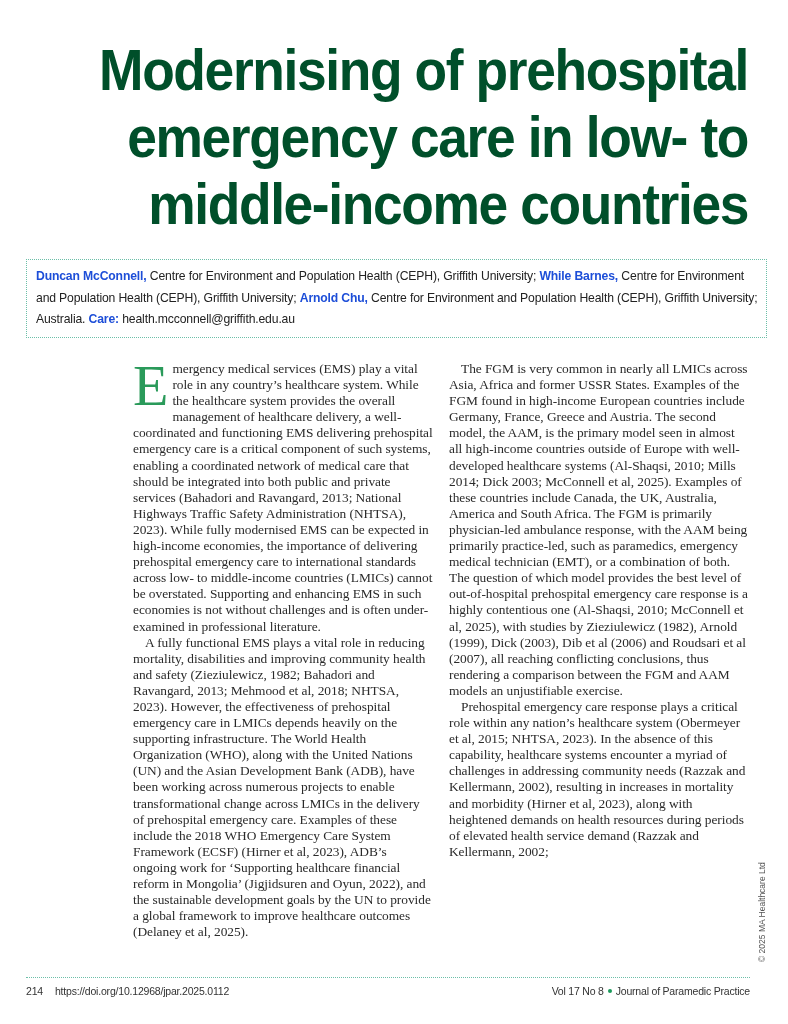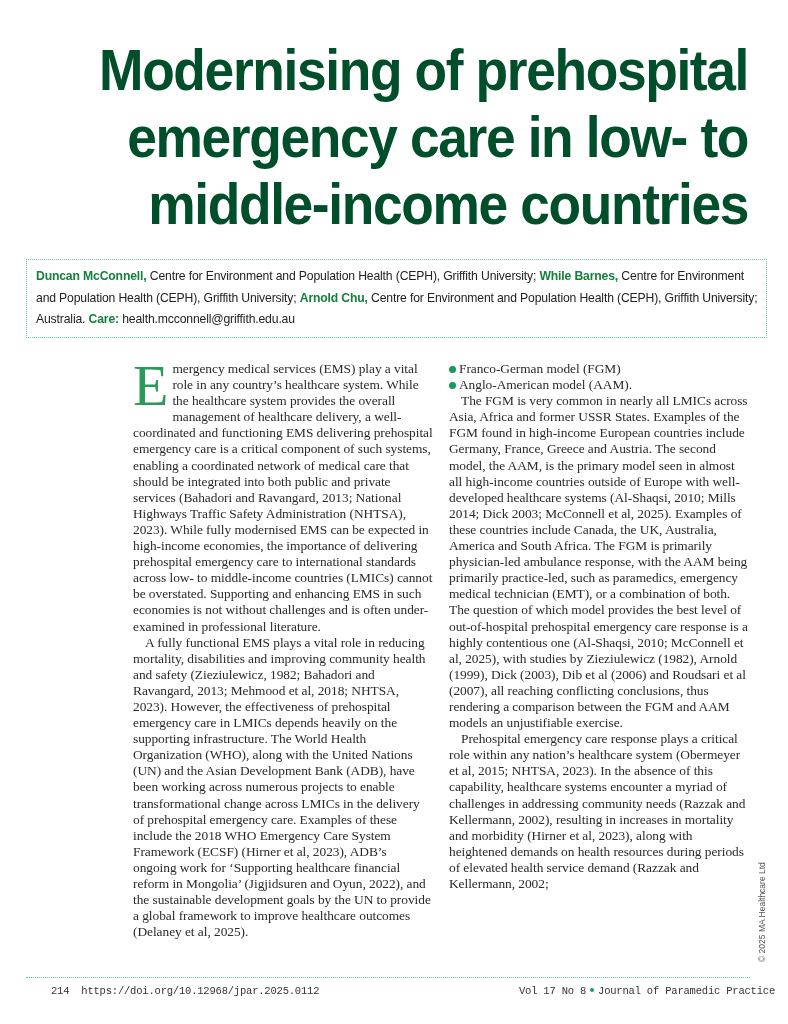--- a/index.html
+++ b/index.html
@@ -18,21 +18,21 @@
   .title span { display: block; white-space: nowrap; }
   .authors {
     position: absolute; left: 26px; top: 259px; width: 722px;
     border-top: 1.5px dotted #6cbfa8; border-bottom: 1.5px dotted #6cbfa8;
     border-left: 1.5px dotted #6cbfa8; border-right: 1.5px dotted #6cbfa8;
     padding: 6px 8px 6px 9px;
     font-family: "Liberation Sans", sans-serif;
     font-size: 12.2px; line-height: 21.5px; color: #222;
     letter-spacing: -0.15px;
   }
-  .authors b { font-weight: bold; color: #15803d; }
+  .authors b { font-weight: bold; color: #1d4ed8; }
   .col {
     position: absolute; top: 361px;
     font-family: "Liberation Serif", serif;
     font-size: 13.4px; line-height: 16.1px; color: #2a2a2a;
     letter-spacing: -0.05px;
   }
   .col.left { left: 133px; width: 300px; }
   .col.right { left: 449px; width: 302px; }
   .col p { margin: 0; text-align: left; }
   .col p.indent { text-indent: 12px; }
@@ -52,22 +52,22 @@
     transform: rotate(-90deg); transform-origin: left top;
     font-family: "Liberation Sans", sans-serif;
     font-size: 8.5px; color: #555; white-space: nowrap;
   }
   .footer-rule {
     position: absolute; left: 26px; top: 977px; width: 724px;
     border-top: 1.5px dotted #6cbfa8;
   }
   .footer {
     position: absolute; left: 26px; top: 985px; width: 724px;
-    font-family: Liberation Mono, monospace; font-size: 10.5px; color: #333;
-    display: flex; justify-content: space-between; letter-spacing: -0.2px; margin-left: 25px;
+    font-family: Liberation Sans, sans-serif; font-size: 10.5px; color: #333;
+    display: flex; justify-content: space-between; letter-spacing: -0.2px;
   }
   .footer .pg { margin-right: 12px; }
   .footer .sep { display: inline-block; width: 4px; height: 4px; border-radius: 50%; background: #1a9a5a; margin: 0 4px 2px 4px; vertical-align: middle; }
 </style>
 </head>
 <body>
 
 <h1 class="title">
   <span>Modernising of prehospital</span>
   <span>emergency care in low- to</span>
@@ -77,24 +77,20 @@
 <div class="authors">
   <b>Duncan McConnell,</b><span> Centre for Environment and Population Health (CEPH), Griffith University; </span><b>While Barnes,</b><span> Centre for Environment and Population Health (CEPH), Griffith University; </span><b>Arnold Chu,</b><span> Centre for Environment and Population Health (CEPH), Griffith University; Australia. </span><b>Care:</b><span> health.mcconnell@griffith.edu.au</span>
 </div>
 
 <div class="col left">
   <p><span class="dropcap">E</span><span>mergency medical services (EMS) play a vital role in any country’s healthcare system. While the healthcare system provides the overall management of healthcare delivery, a well-coordinated and functioning EMS delivering prehospital emergency care is a critical component of such systems, enabling a coordinated network of medical care that should be integrated into both public and private services (Bahadori and Ravangard, 2013; National Highways Traffic Safety Administration (NHTSA), 2023). While fully modernised EMS can be expected in high-income economies, the importance of delivering prehospital emergency care to international standards across low- to middle-income countries (LMICs) cannot be overstated. Supporting and enhancing EMS in such economies is not without challenges and is often under-examined in professional literature.</span></p>
   <p class="indent">A fully functional EMS plays a vital role in reducing mortality, disabilities and improving community health and safety (Zieziulewicz, 1982; Bahadori and Ravangard, 2013; Mehmood et al, 2018; NHTSA, 2023). However, the effectiveness of prehospital emergency care in LMICs depends heavily on the supporting infrastructure. The World Health Organization (WHO), along with the United Nations (UN) and the Asian Development Bank (ADB), have been working across numerous projects to enable transformational change across LMICs in the delivery of prehospital emergency care. Examples of these include the 2018 WHO Emergency Care System Framework (ECSF) (Hirner et al, 2023), ADB’s ongoing work for ‘Supporting healthcare financial reform in Mongolia’ (Jigjidsuren and Oyun, 2022), and the sustainable development goals by the UN to provide a global framework to improve healthcare outcomes (Delaney et al, 2025).</p>
 </div>
 
 <div class="col right">
-  <ul class="bullets">
-    <li><span class="dot"></span><span>Franco-German model (FGM)</span></li>
-    <li><span class="dot"></span><span>Anglo-American model (AAM).</span></li>
-  </ul>
   <p class="indent">The FGM is very common in nearly all LMICs across Asia, Africa and former USSR States. Examples of the FGM found in high-income European countries include Germany, France, Greece and Austria. The second model, the AAM, is the primary model seen in almost all high-income countries outside of Europe with well-developed healthcare systems (Al-Shaqsi, 2010; Mills 2014; Dick 2003; McConnell et al, 2025). Examples of these countries include Canada, the UK, Australia, America and South Africa. The FGM is primarily physician-led ambulance response, with the AAM being primarily practice-led, such as paramedics, emergency medical technician (EMT), or a combination of both. The question of which model provides the best level of out-of-hospital prehospital emergency care response is a highly contentious one (Al-Shaqsi, 2010; McConnell et al, 2025), with studies by Zieziulewicz (1982), Arnold (1999), Dick (2003), Dib et al (2006) and Roudsari et al (2007), all reaching conflicting conclusions, thus rendering a comparison between the FGM and AAM models an unjustifiable exercise.</p>
   <p class="indent">Prehospital emergency care response plays a critical role within any nation’s healthcare system (Obermeyer et al, 2015; NHTSA, 2023). In the absence of this capability, healthcare systems encounter a myriad of  challenges in addressing community needs (Razzak and Kellermann, 2002), resulting in increases in mortality and morbidity (Hirner et al, 2023), along with heightened demands on health resources during periods of elevated health service demand (Razzak and Kellermann, 2002;</p>
 </div>
 
 <div class="copyright">© 2025 MA Healthcare Ltd</div>
 
 <div class="footer-rule"></div>
 <div class="footer">
   <div>
     <span class="pg">214</span><span>https://doi.org/10.12968/jpar.2025.0112</span>

